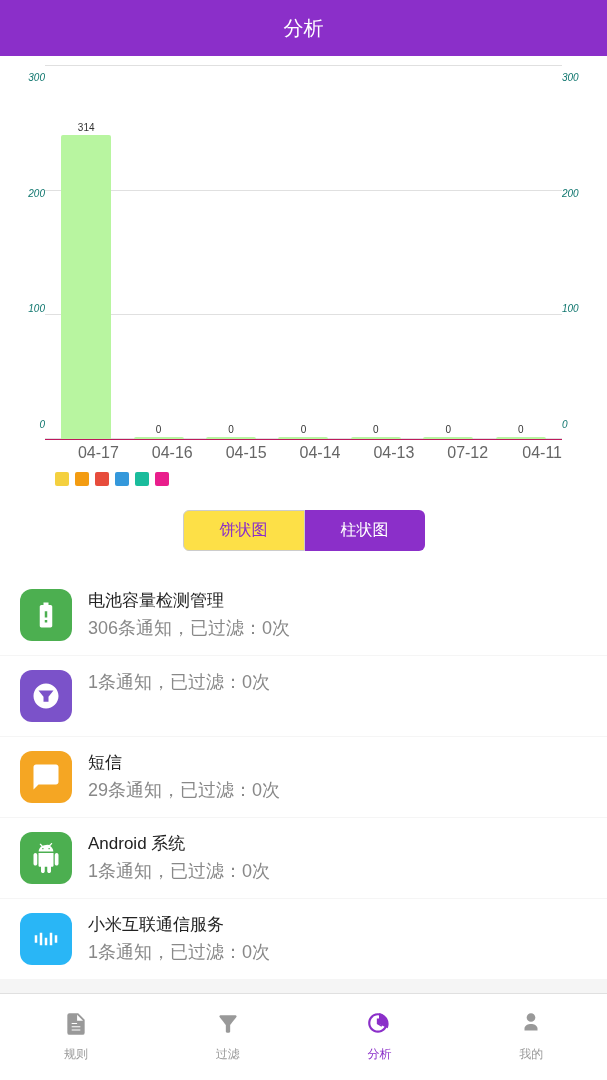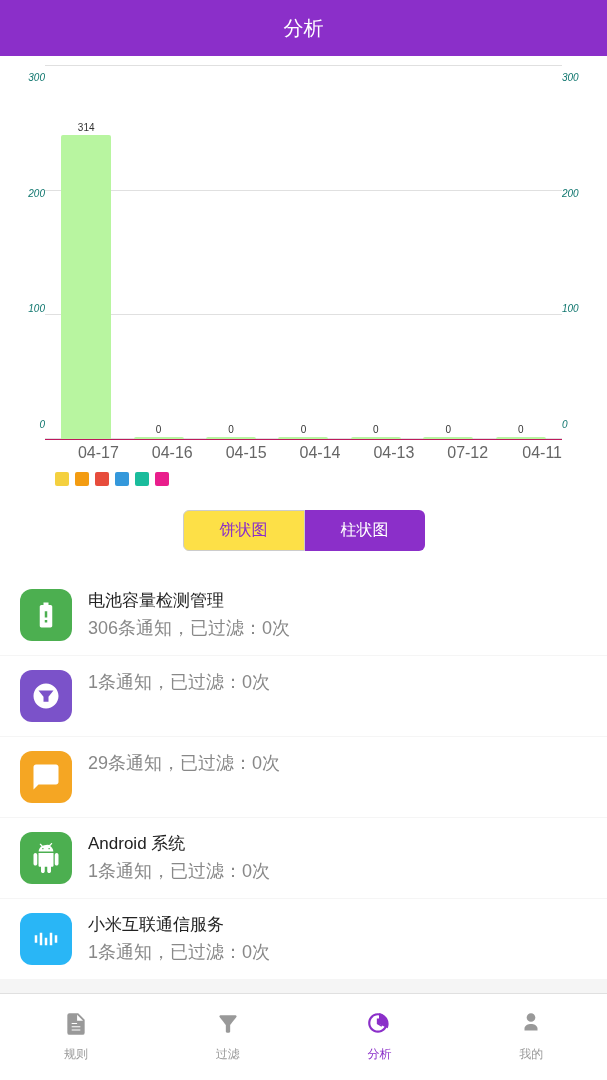--- a/index.html
+++ b/index.html
@@ -369,20 +369,21 @@
     </div>
   </div>
 
   <div class="app-item">
     <div class="app-icon" style="background:#F5A623;">
       <svg viewBox="0 0 24 24" fill="white">
         <path d="M20 2H4c-1.1 0-2 .9-2 2v18l4-4h14c1.1 0 2-.9 2-2V4c0-1.1-.9-2-2-2z"></path>
       </svg>
     </div>
     <div class="app-info">
+      <div class="app-name">短信</div>
       <div class="app-stats">29条通知，已过滤：0次</div>
     </div>
   </div>
 
   <div class="app-item">
     <div class="app-icon" style="background:#4CAF50;">
       <svg viewBox="0 0 24 24" fill="white">
         <path d="M6 18c0 .55.45 1 1 1h1v3.5c0 .83.67 1.5 1.5 1.5s1.5-.67 1.5-1.5V19h2v3.5c0 .83.67 1.5 1.5 1.5s1.5-.67 1.5-1.5V19h1c.55 0 1-.45 1-1V8H6v10zM3.5 8C2.67 8 2 8.67 2 9.5v7c0 .83.67 1.5 1.5 1.5S5 17.33 5 16.5v-7C5 8.67 4.33 8 3.5 8zm17 0c-.83 0-1.5.67-1.5 1.5v7c0 .83.67 1.5 1.5 1.5s1.5-.67 1.5-1.5v-7c0-.83-.67-1.5-1.5-1.5zm-4.97-5.84l1.3-1.3c.2-.2.2-.51 0-.71-.2-.2-.51-.2-.71 0l-1.48 1.48A5.84 5.84 0 0 0 12 1.5c-.96 0-1.86.23-2.66.63L7.86.65c-.2-.2-.51-.2-.71 0-.2.2-.2.51 0 .71l1.3 1.3C7.14 3.63 6.25 5.07 6.1 6.73h11.8c-.15-1.66-1.04-3.1-2.37-4.07zM10 5H9V4h1v1zm5 0h-1V4h1v1z"></path>
       </svg>
     </div>

